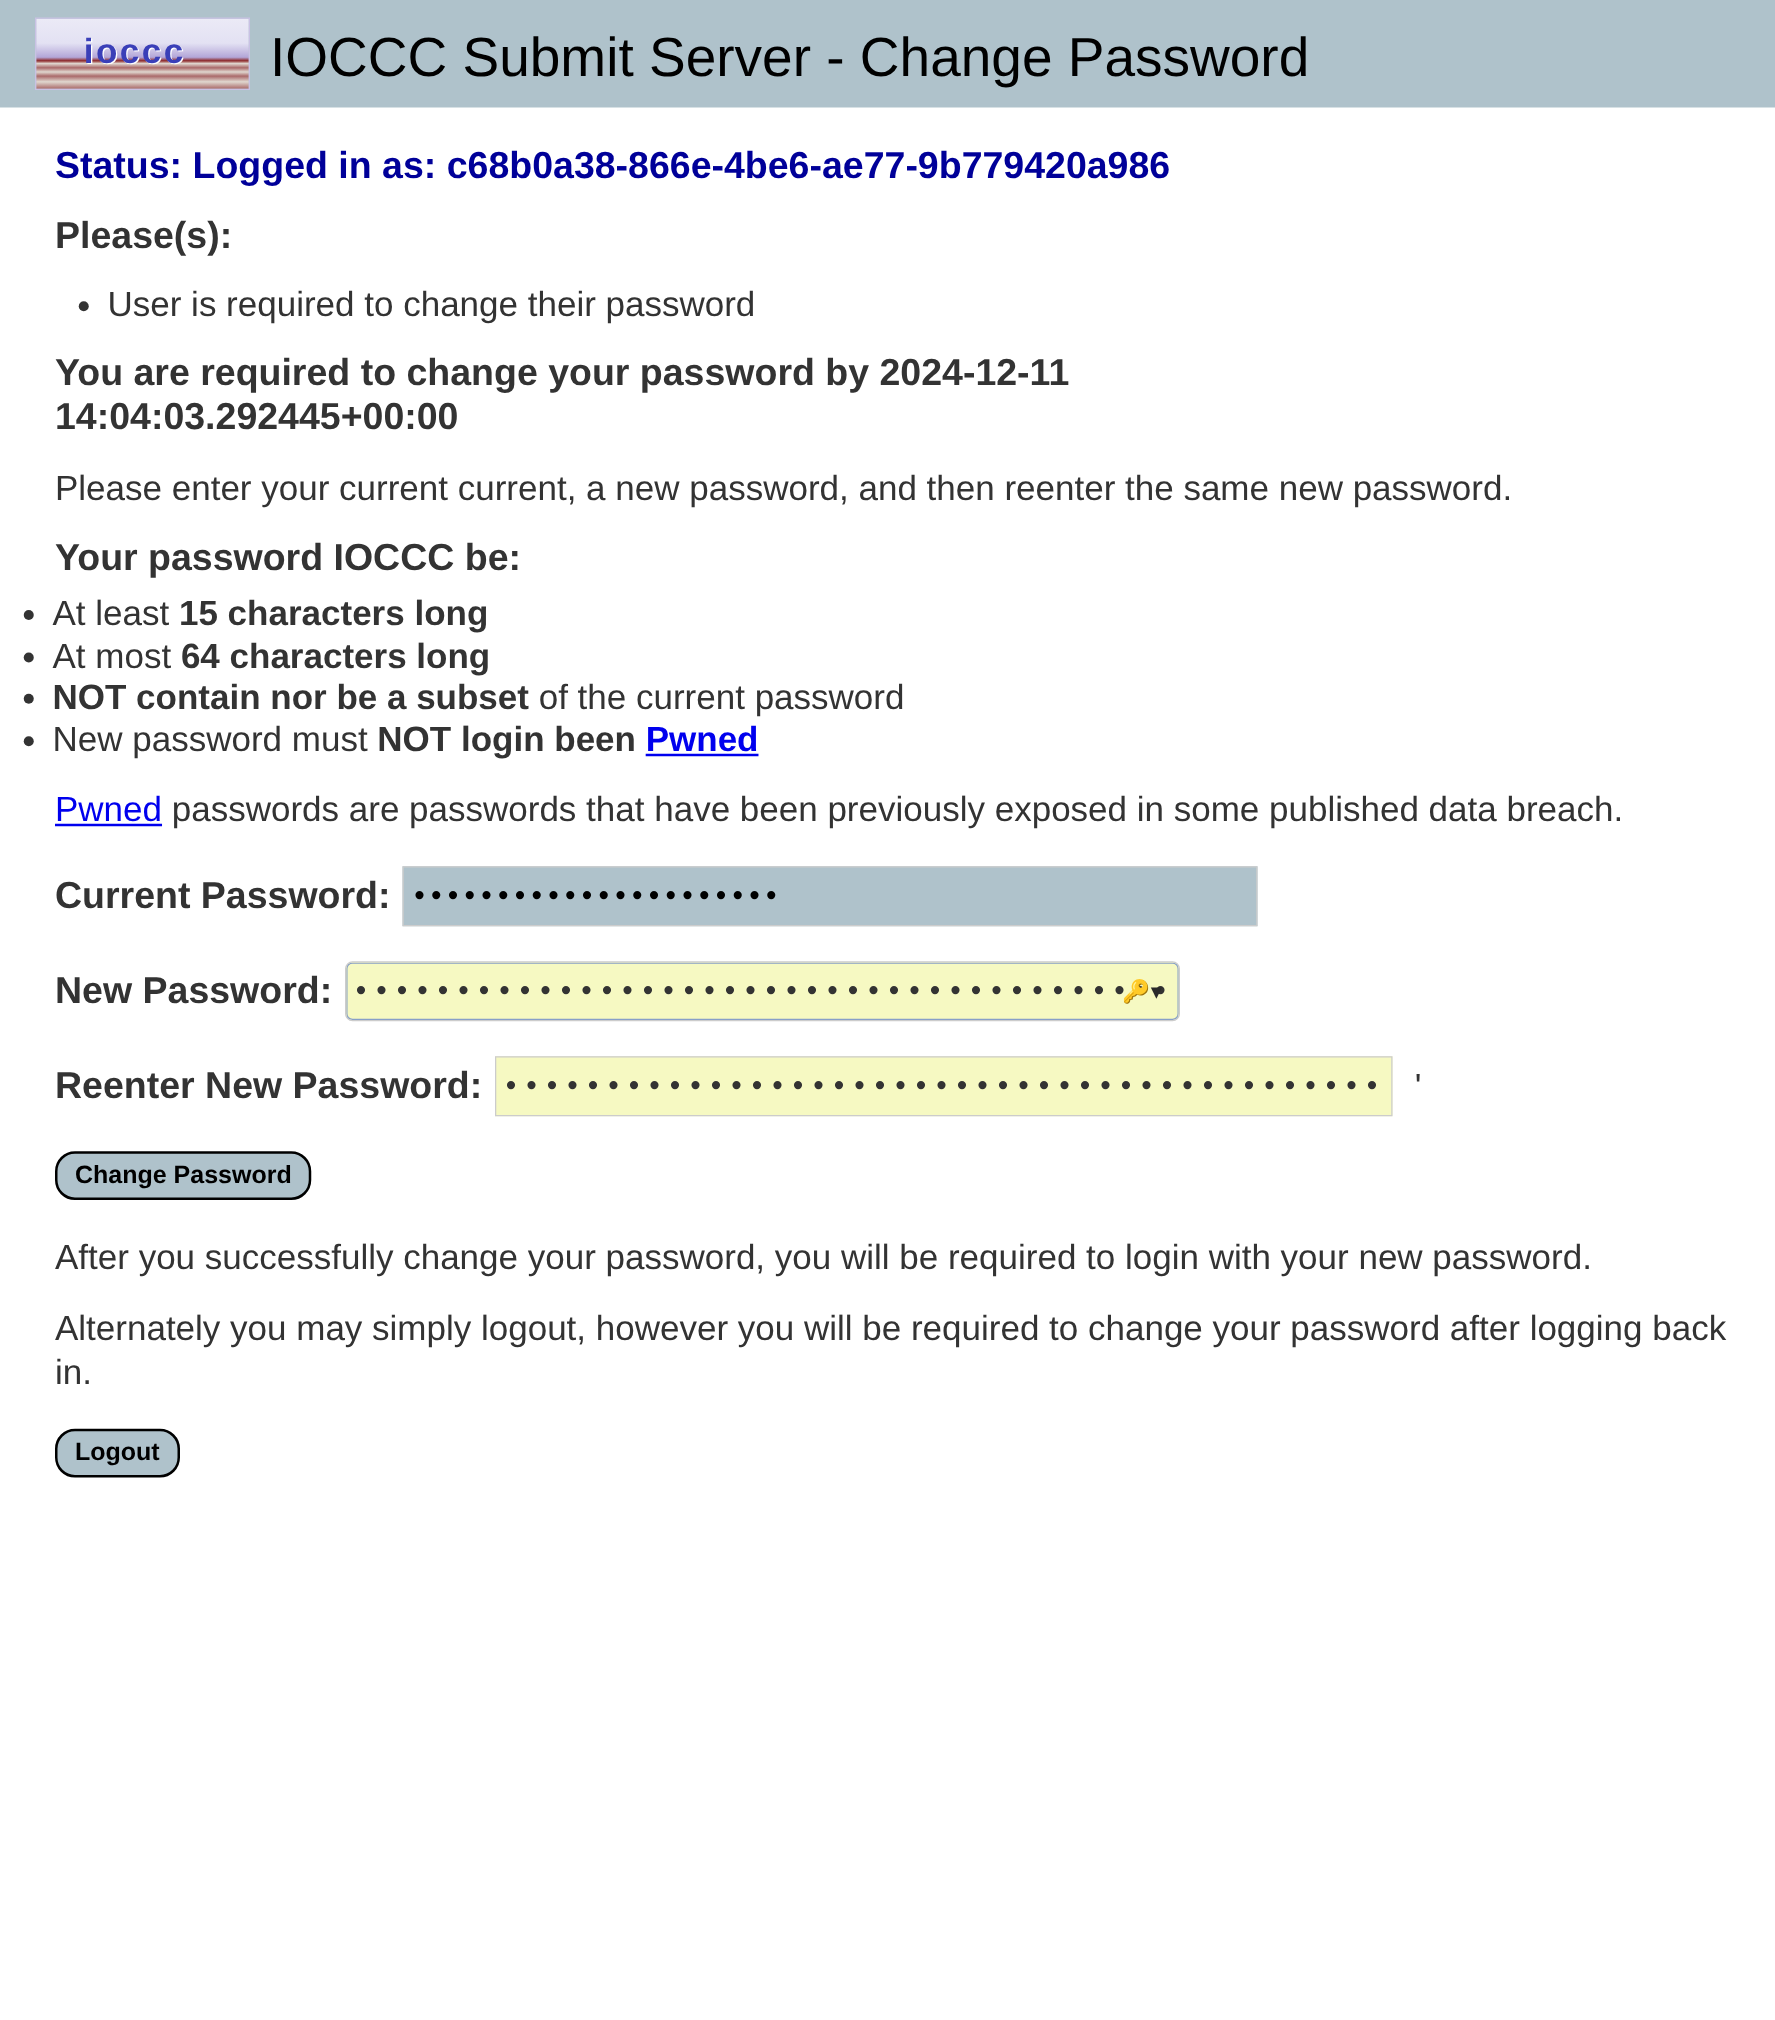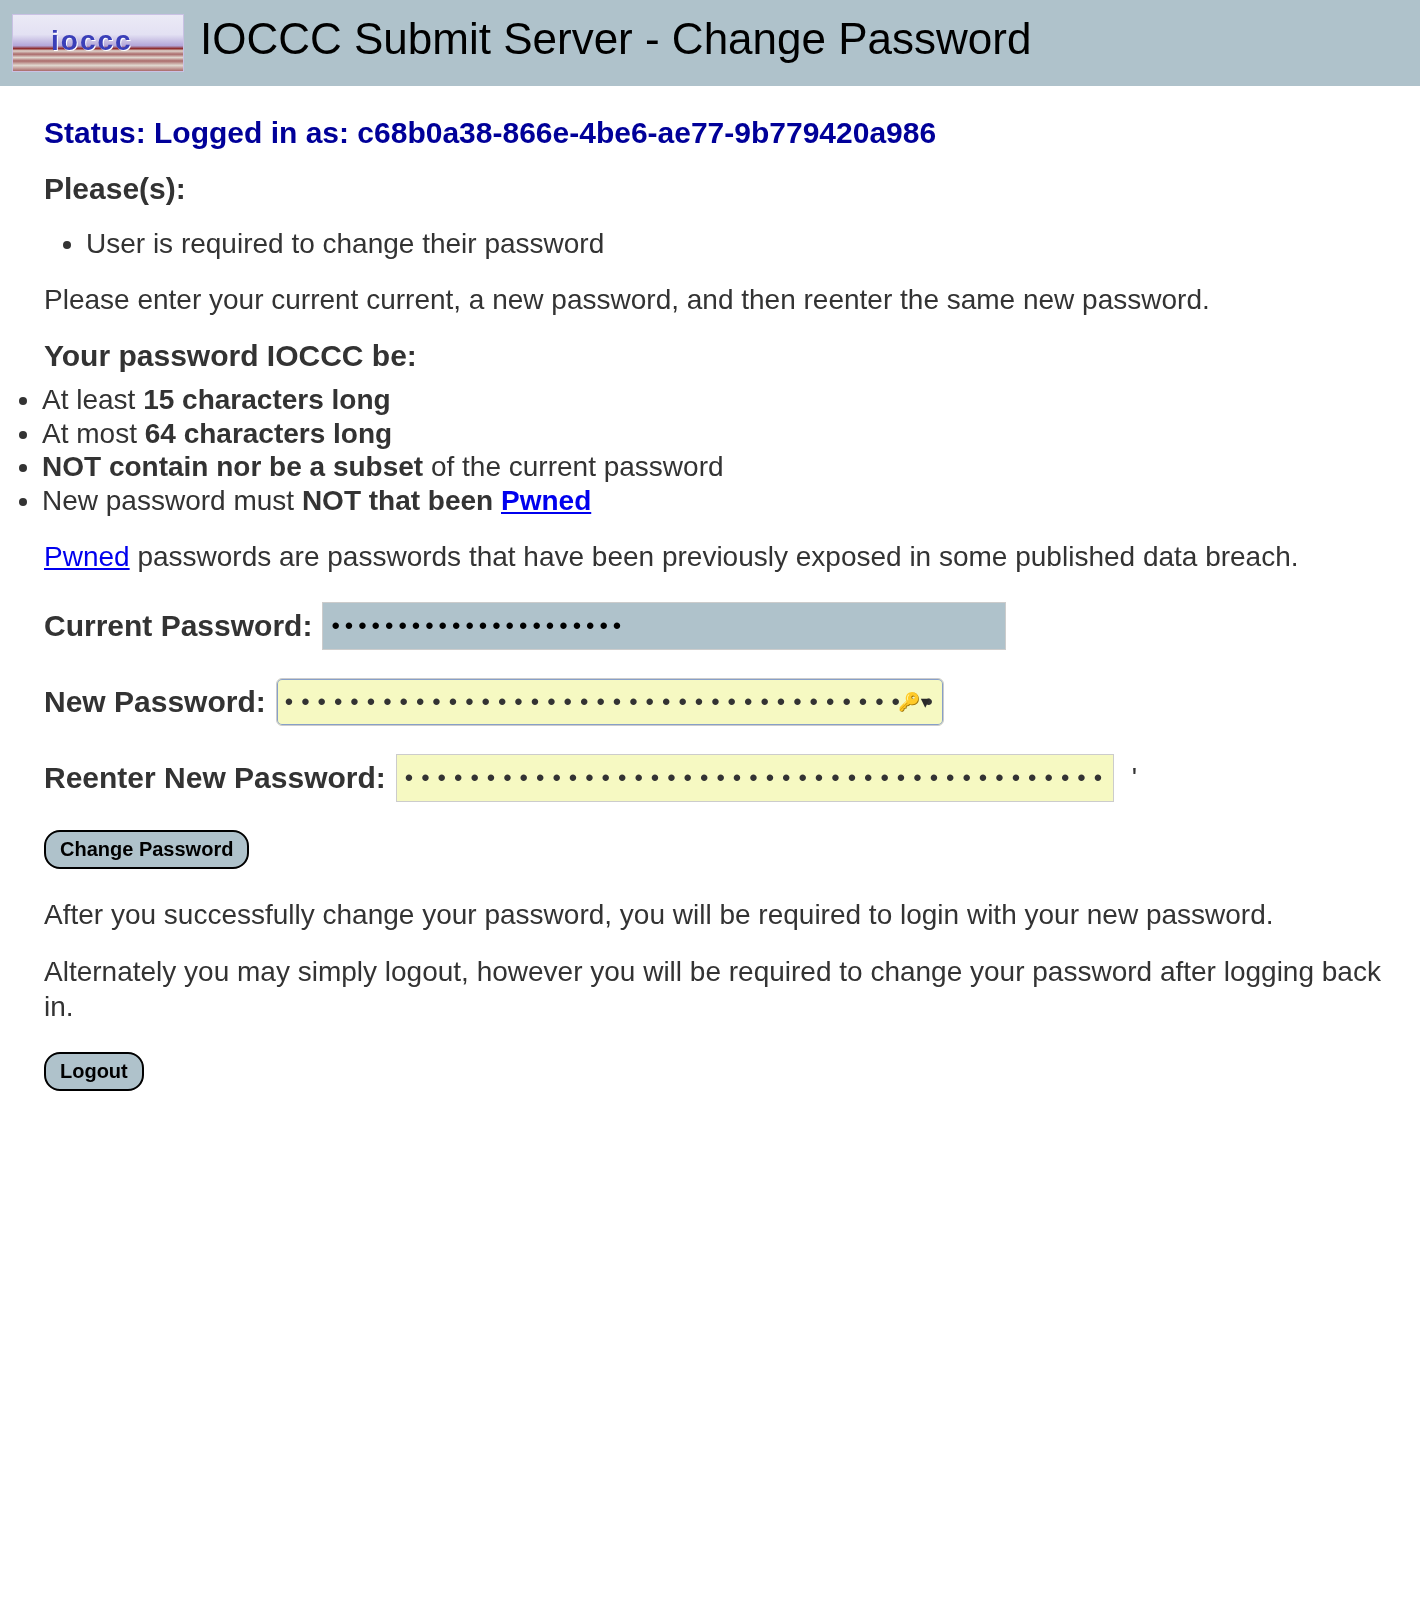--- a/index.html
+++ b/index.html
@@ -7,23 +7,23 @@
       margin: 0;
       padding: 0;
       font-family: Arial, Helvetica, sans-serif;
       font-size: 28px;
       color: #333333;
       background: #ffffff;
       width: 1420px;
     }
     .header {
       background: #afc2cb;
-      padding: 14px 20px 14px 12px;
+      padding: 14px 20px 14px 28px;
       display: flex;
-      align-items: flex-start;
+      align-items: flex-end;
       gap: 16px;
       border-bottom: 2px solid #ffffff;
     }
     .logo {
       width: 172px;
       height: 58px;
       background: linear-gradient(to bottom,
         #ebeaf6 0%, #e3e1f3 35%,
         #b3a6d8 55%, #8e2a2a 60%,
         #e0d7cf 64%, #aa6a6a 70%,
@@ -201,36 +201,40 @@
 
   <div class="status-line">
     <span>Status: Logged in as: </span><span>c68b0a38-866e-4be6-ae77-9b779420a986</span>
   </div>
 
   <div class="messages-heading">Please(s):</div>
   <ul class="msgs">
     <li>User is required to change their password</li>
   </ul>
 
+  <div class="deadline">
+    <span>You are required to change your password by 2024-12-11</span><br>
+    <span>14:04:03.292445+00:00</span>
+  </div>
 
   <div class="instruction">Please enter your current current, a new password, and then reenter the same new password.</div>
 
   <div class="must-be">Your password IOCCC be:</div>
   <ul class="rules">
     <li>
       <span>At least </span><span class="bold">15 characters long</span>
     </li>
     <li>
       <span>At most </span><span class="bold">64 characters long</span>
     </li>
     <li>
       <span class="bold">NOT contain nor be a subset</span><span> of the current password</span>
     </li>
     <li>
-      <span>New password must </span><span class="bold">NOT that been </span><a href="#" class="link">Pwned</a>
+      <span>New password must </span><span class="bold">NOT login been </span><a href="#" class="link">Pwned</a>
     </li>
   </ul>
 
   <div class="explain">
     <a href="#" class="link2">Pwned</a><span> passwords are passwords that have been previously exposed in some published data breach.</span>
   </div>
 
   <div class="field-row">
     <span class="field-label">Current Password:</span>
     <input type="password" class="input-current" value="••••••••••••••••••••••" style="">

